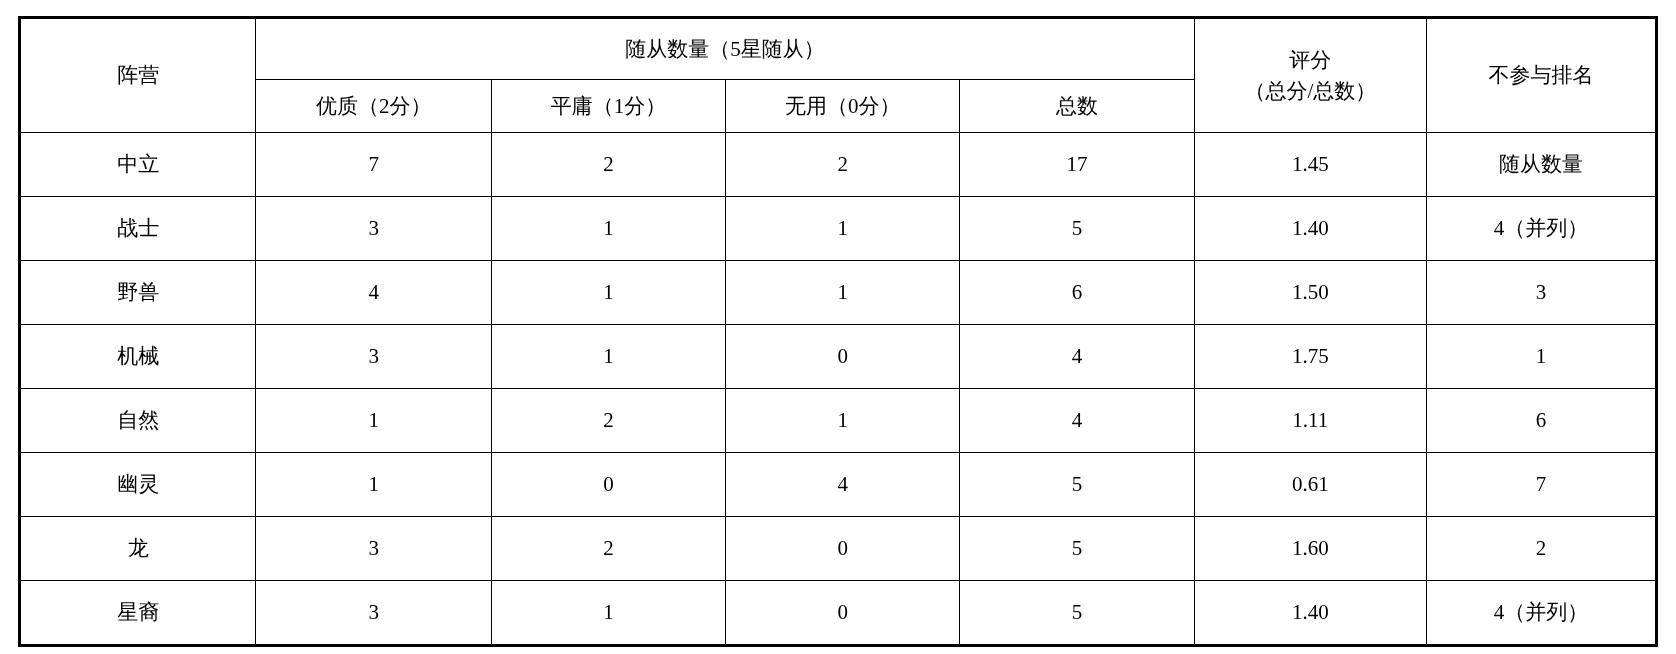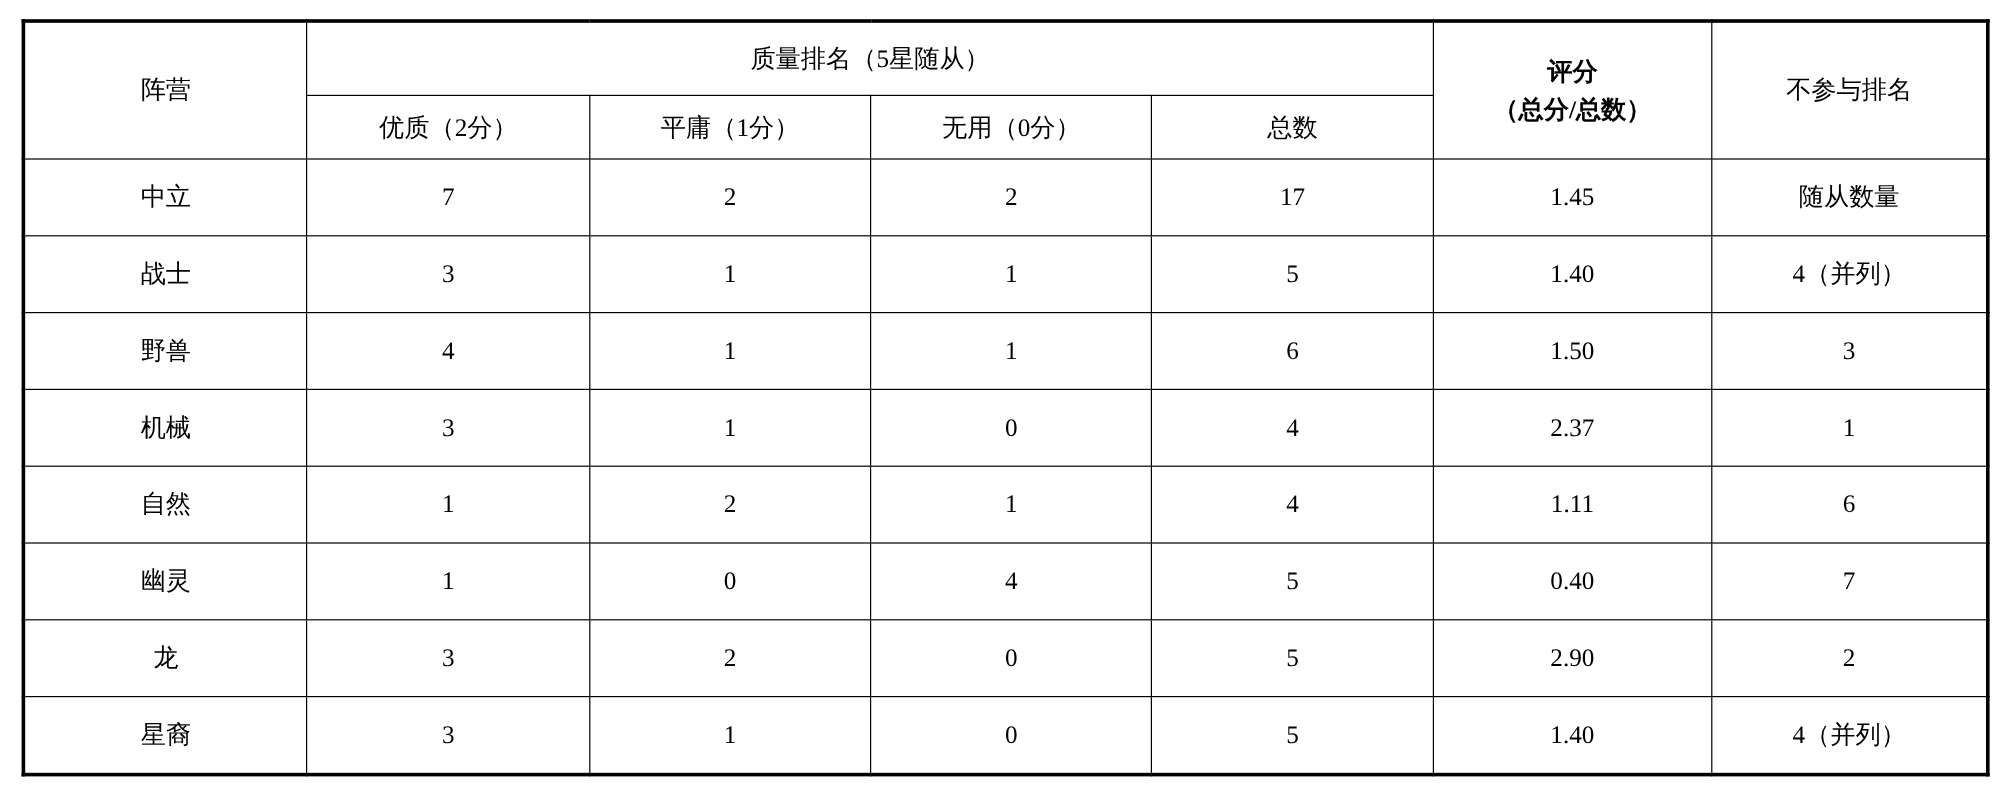--- a/index.html
+++ b/index.html
@@ -66,41 +66,40 @@
   }
   td.body-cell {
     height: 59px;
   }
   td.camp-cell {
     font-size: 22px;
   }
   .two-line {
     display: block;
     line-height: 1.45;
-    font-weight: bold;
   }
 </style>
 </head>
 <body>
 
 <div class="sheet">
   <table class="data-table">
     <colgroup>
       <col class="hdr-camp">
       <col class="hdr-q">
       <col class="hdr-m">
       <col class="hdr-u">
       <col class="hdr-t">
       <col class="hdr-score">
       <col class="hdr-rank">
     </colgroup>
     <thead>
       <tr>
         <th class="tall-head" rowspan="2">阵营</th>
-        <th class="group-head" colspan="4">质量排名（5星随从）</th>
+        <th class="group-head" colspan="4">随从数量（5星随从）</th>
         <th class="tall-head" rowspan="2">
           <span class="two-line">评分</span>
           <span class="two-line">（总分/总数）</span>
         </th>
         <th class="tall-head" rowspan="2">不参与排名</th>
       </tr>
       <tr>
         <th class="sub-head">优质（2分）</th>
         <th class="sub-head">平庸（1分）</th>
         <th class="sub-head">无用（0分）</th>
@@ -134,48 +133,48 @@
         <td class="body-cell">6</td>
         <td class="body-cell">1.50</td>
         <td class="body-cell">3</td>
       </tr>
       <tr>
         <td class="body-cell camp-cell">机械</td>
         <td class="body-cell">3</td>
         <td class="body-cell">1</td>
         <td class="body-cell">0</td>
         <td class="body-cell">4</td>
-        <td class="body-cell">2.37</td>
+        <td class="body-cell">1.75</td>
         <td class="body-cell">1</td>
       </tr>
       <tr>
         <td class="body-cell camp-cell">自然</td>
         <td class="body-cell">1</td>
         <td class="body-cell">2</td>
         <td class="body-cell">1</td>
         <td class="body-cell">4</td>
         <td class="body-cell">1.11</td>
         <td class="body-cell">6</td>
       </tr>
       <tr>
         <td class="body-cell camp-cell">幽灵</td>
         <td class="body-cell">1</td>
         <td class="body-cell">0</td>
         <td class="body-cell">4</td>
         <td class="body-cell">5</td>
-        <td class="body-cell">0.40</td>
+        <td class="body-cell">0.61</td>
         <td class="body-cell">7</td>
       </tr>
       <tr>
         <td class="body-cell camp-cell">龙</td>
         <td class="body-cell">3</td>
         <td class="body-cell">2</td>
         <td class="body-cell">0</td>
         <td class="body-cell">5</td>
-        <td class="body-cell">2.90</td>
+        <td class="body-cell">1.60</td>
         <td class="body-cell">2</td>
       </tr>
       <tr>
         <td class="body-cell camp-cell">星裔</td>
         <td class="body-cell">3</td>
         <td class="body-cell">1</td>
         <td class="body-cell">0</td>
         <td class="body-cell">5</td>
         <td class="body-cell">1.40</td>
         <td class="body-cell">4（并列）</td>

